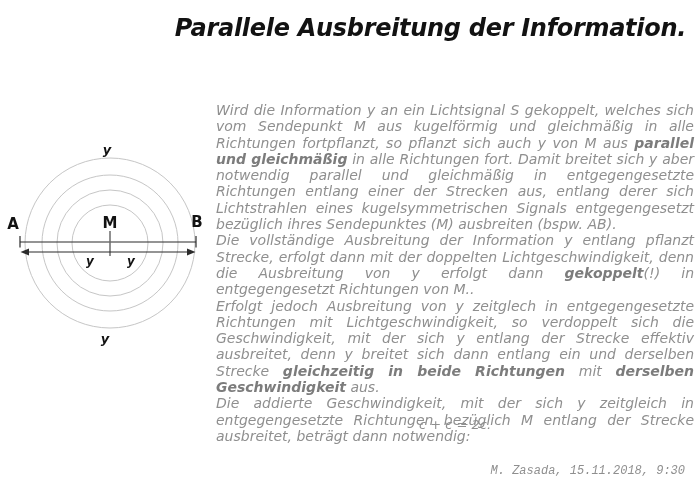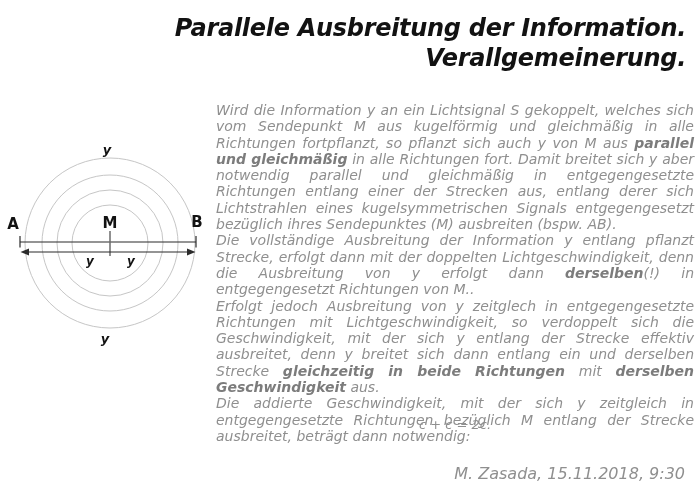--- a/index.html
+++ b/index.html
@@ -19,31 +19,30 @@
     color:#8f8f8f;text-align:justify;
   }
   .textcol p{margin:0;padding:0;}
   .textcol .b{font-weight:bold;color:#7c7c7c;}
   .formula{
     position:absolute;left:216px;top:417px;width:478px;text-align:center;
     font-style:italic;font-size:13px;color:#8f8f8f;
   }
   .signature{
     position:absolute;right:11px;top:464px;text-align:right;
-    font-style:italic;font-size:16px;color:#8f8f8f;
+    font-style:italic;font-size:12px;color:#8f8f8f;font-family:Liberation Mono, monospace;
   }
 </style>
 </head>
 <body>
 
 <div class="page">
 
   <div class="title">
     <div>Parallele Ausbreitung der Information.</div>
-    <div>Verallgemeinerung.</div>
   </div>
 
   <svg class="diagram" width="215" height="225" viewBox="0 0 215 225">
     <g fill="none" stroke="#c6c6c6" stroke-width="1">
       <circle cx="110" cy="113" r="85"></circle>
       <circle cx="110" cy="113" r="68"></circle>
       <circle cx="110" cy="113" r="53"></circle>
       <circle cx="110" cy="113" r="38"></circle>
     </g>
 
@@ -66,21 +65,21 @@
       <text x="197" y="97" text-anchor="middle" font-size="15" font-weight="bold">B</text>
       <text x="107" y="24" text-anchor="middle" font-size="13" font-weight="bold" font-style="italic">y</text>
       <text x="105" y="213" text-anchor="middle" font-size="13" font-weight="bold" font-style="italic">y</text>
       <text x="90" y="135" text-anchor="middle" font-size="12" font-weight="bold" font-style="italic">y</text>
       <text x="131" y="135" text-anchor="middle" font-size="12" font-weight="bold" font-style="italic">y</text>
     </g>
   </svg>
 
   <div class="textcol">
       <p><span>Wird die Information y an ein Lichtsignal S gekoppelt, welches sich vom Sendepunkt M aus kugelförmig und gleichmäßig in alle Richtungen fortpflanzt, so pflanzt sich auch y von M aus </span><span class="b">parallel und gleichmäßig</span><span> in alle Richtungen fort. Damit breitet sich y aber notwendig parallel und gleichmäßig in entgegengesetzte Richtungen entlang einer der Strecken aus, entlang derer sich Lichtstrahlen eines kugelsymmetrischen Signals entgegengesetzt bezüglich ihres Sendepunktes (M) ausbreiten (bspw. AB).</span></p>
-      <p><span>Die vollständige Ausbreitung der Information y entlang pflanzt Strecke, erfolgt dann mit der doppelten Lichtgeschwindigkeit, denn die Ausbreitung von y erfolgt dann </span><span class="b">derselben</span><span>(!) in entgegengesetzt Richtungen von M..</span></p>
+      <p><span>Die vollständige Ausbreitung der Information y entlang pflanzt Strecke, erfolgt dann mit der doppelten Lichtgeschwindigkeit, denn die Ausbreitung von y erfolgt dann </span><span class="b">gekoppelt</span><span>(!) in entgegengesetzt Richtungen von M..</span></p>
       <p><span>Erfolgt jedoch Ausbreitung von y zeitglech in entgegengesetzte Richtungen mit Lichtgeschwindigkeit, so verdoppelt sich die Geschwindigkeit, mit der sich y entlang der Strecke effektiv ausbreitet, denn y breitet sich dann entlang ein und derselben Strecke </span><span class="b">gleichzeitig in beide Richtungen</span><span> mit </span><span class="b">derselben Geschwindigkeit</span><span> aus.</span></p>
       <p><span>Die addierte Geschwindigkeit, mit der sich y zeitgleich in entgegengesetzte Richtungen bezüglich M entlang der Strecke ausbreitet, beträgt dann notwendig:</span></p>
     </div>
 
   <div class="formula">c + c = 2c.</div>
 
   <div class="signature">M. Zasada, 15.11.2018, 9:30</div>
 
 </div>
 

